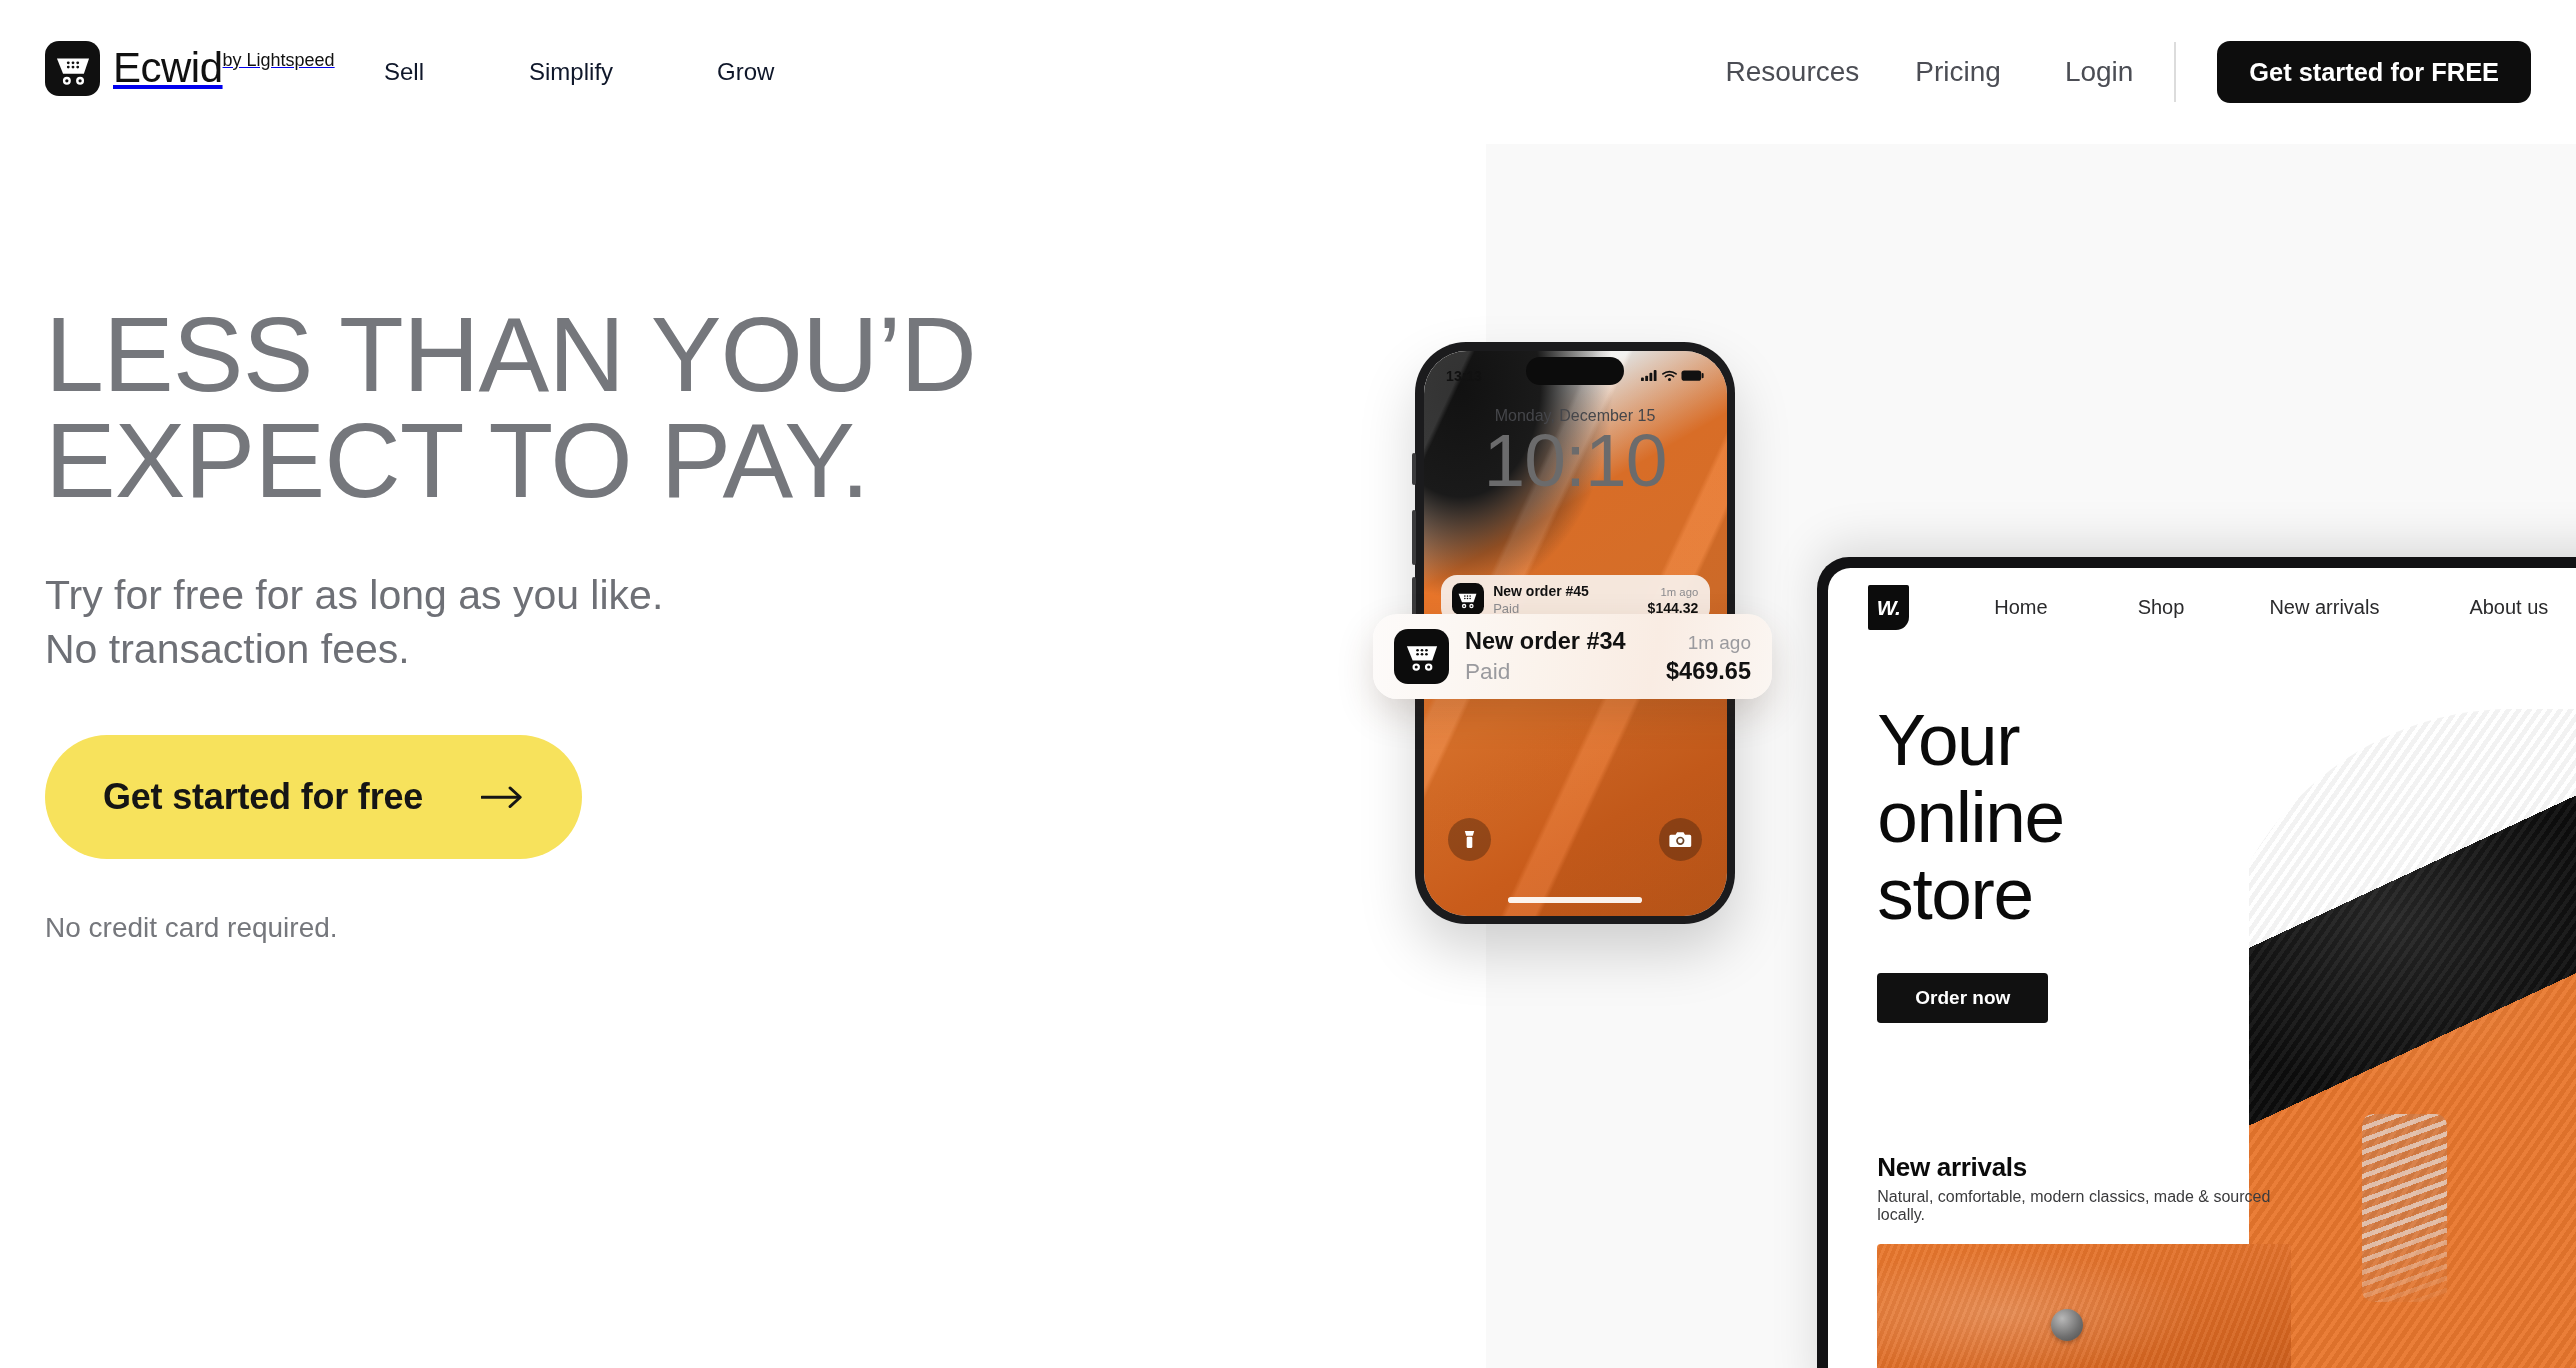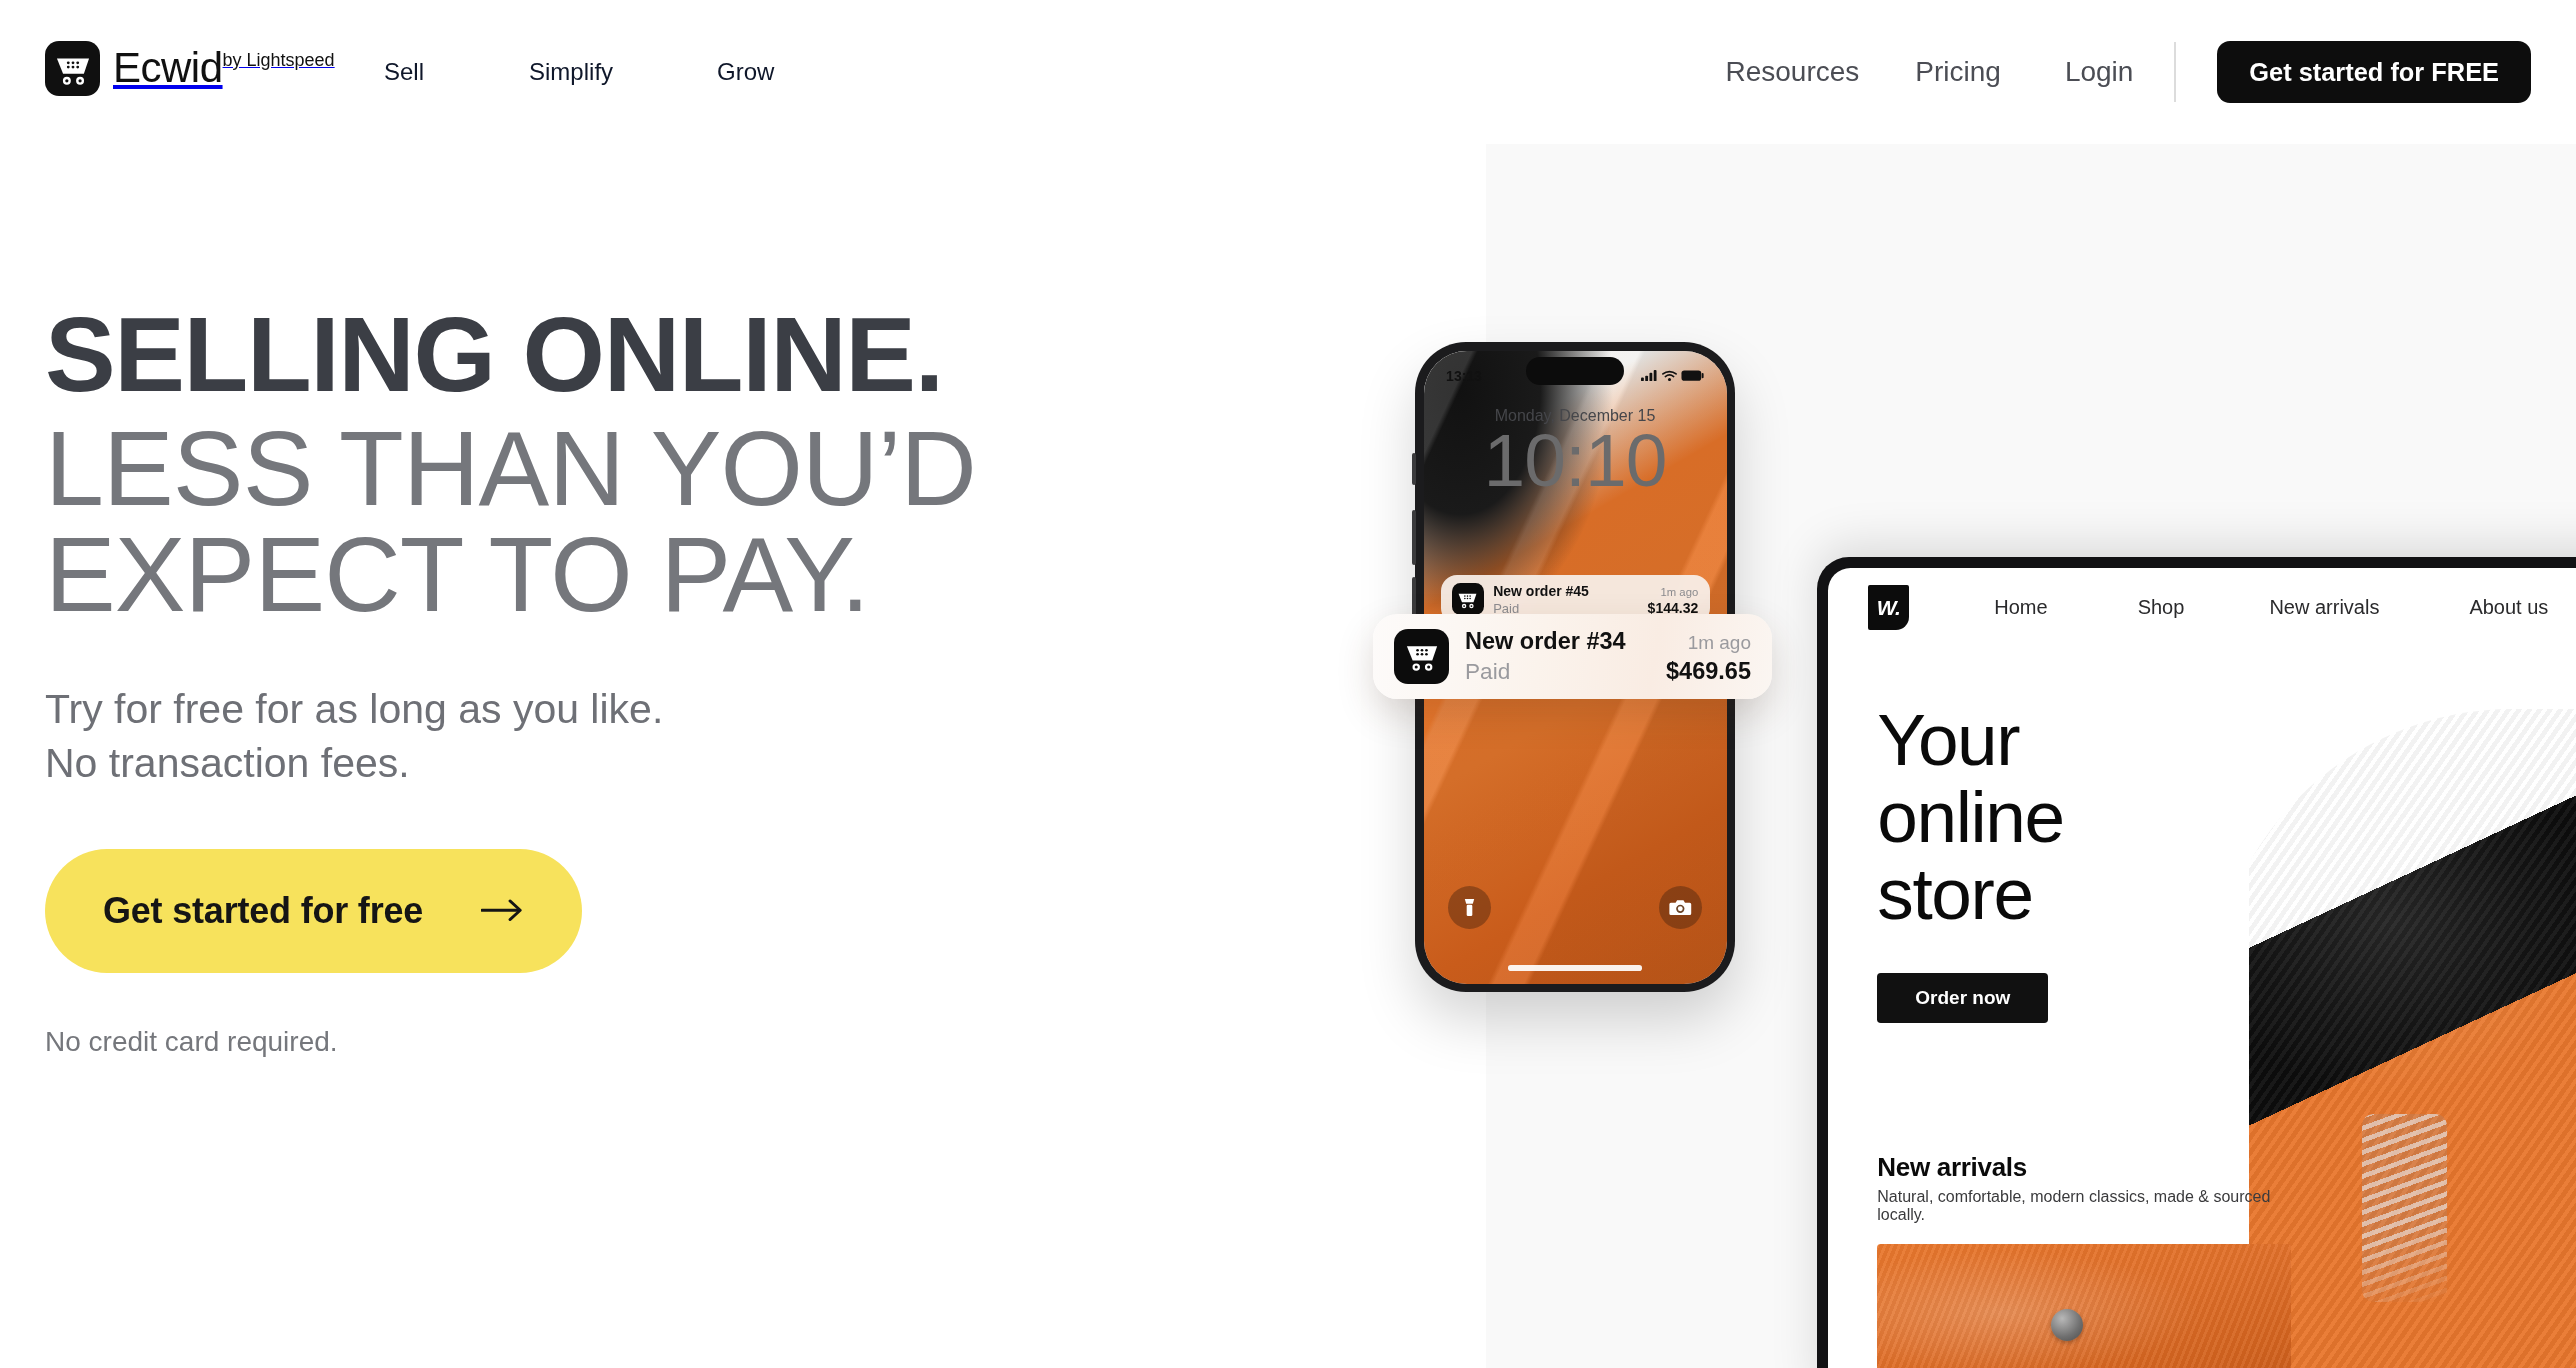--- a/index.html
+++ b/index.html
@@ -54,21 +54,21 @@
 
   .btn-yellow { margin-top:59px; display:inline-flex; align-items:center;
     background:#f7e25c; border:none; border-radius:62px; height:124px; padding:0 58px;
     cursor:pointer; font-family:"Liberation Sans", sans-serif; }
   .btn-yellow .lbl { font-size:36px; font-weight:700; color:#151515; letter-spacing:-0.2px; }
   .btn-yellow .arr { margin-left:58px; display:flex; align-items:center; }
 
   .nocc { margin-top:53px; font-size:28px; color:#75777c; }
 
   
-  .phone { position:absolute; left:1415px; top:342px; width:320px; height:650px;
+  .phone { position:absolute; left:1415px; top:342px; width:320px; height:582px;
     background:#1b1b1d; border-radius:51px; box-shadow:0 28px 56px rgba(0,0,0,.17);
     padding:8.5px; z-index:20; }
   .phone-screen { position:relative; width:100%; height:100%; border-radius:43px;
     overflow:hidden; background:#d5d5d5; }
   .phone-bg { position:absolute; inset:0;
     background:
       radial-gradient(120% 90% at 12% 6%, #111 0%, #1a1a1a 22%, rgba(26,26,26,0) 42%),
       linear-gradient(150deg,#f4f4f3 0%,#f2f1ef 16%, #e8752a 32%, #e4762c 55%, #d8631d 78%, #c95c1a 100%);
   }
   .phone-bg::after { content:""; position:absolute; inset:0;
@@ -229,21 +229,20 @@
       <a class="link resources" href="#">Resources</a>
       <a class="link pricing" href="#">Pricing</a>
       <a class="link login" href="#">Login</a>
       <span class="nav-divider"></span>
       <button class="cta-dark">Get started for FREE</button>
     </nav>
   </header>
 
   <section class="hero-left">
     <h1 class="headline">
-      <span class="dark hl-l2">SELLING ONLINE.</span>
       <span class="grey">LESS THAN YOU’D</span>
       <span class="grey">EXPECT TO PAY.</span>
     </h1>
 
     <p class="sub">
       <span>Try for free for as long as you like.</span><br>
       <span>No transaction fees.</span>
     </p>
 
     <button class="btn-yellow">

